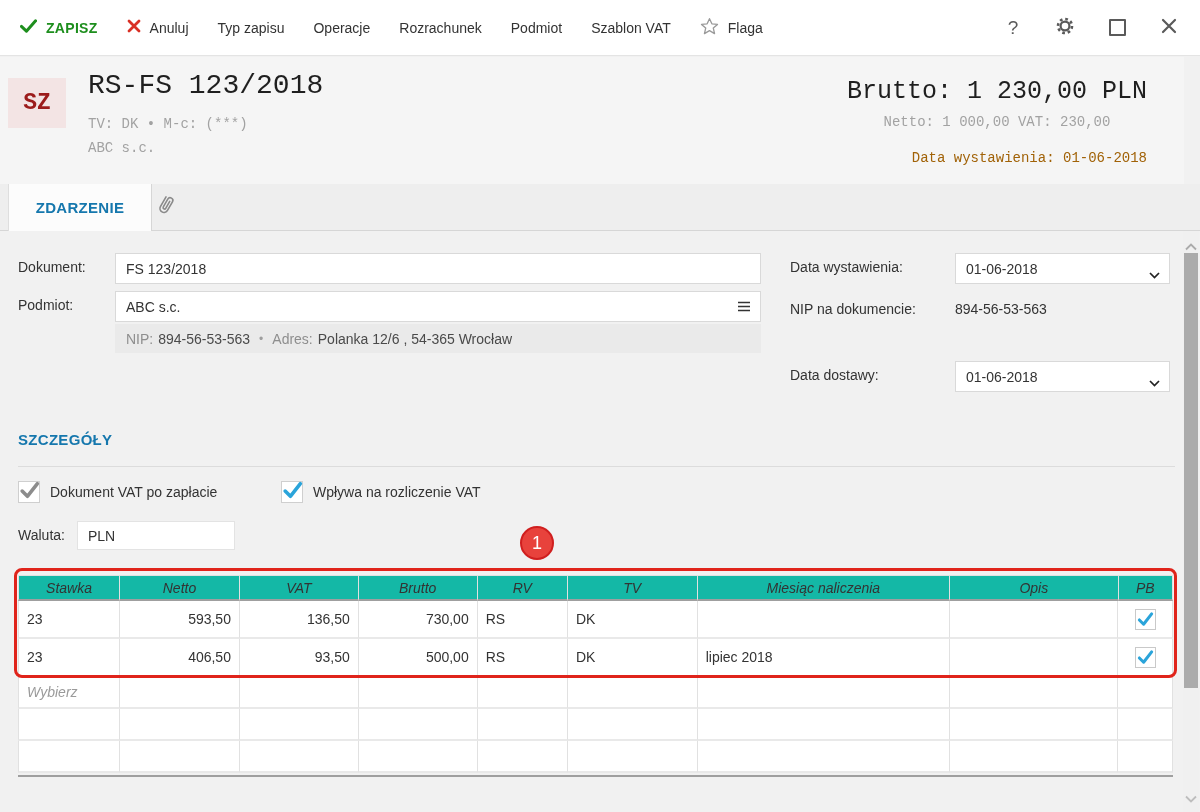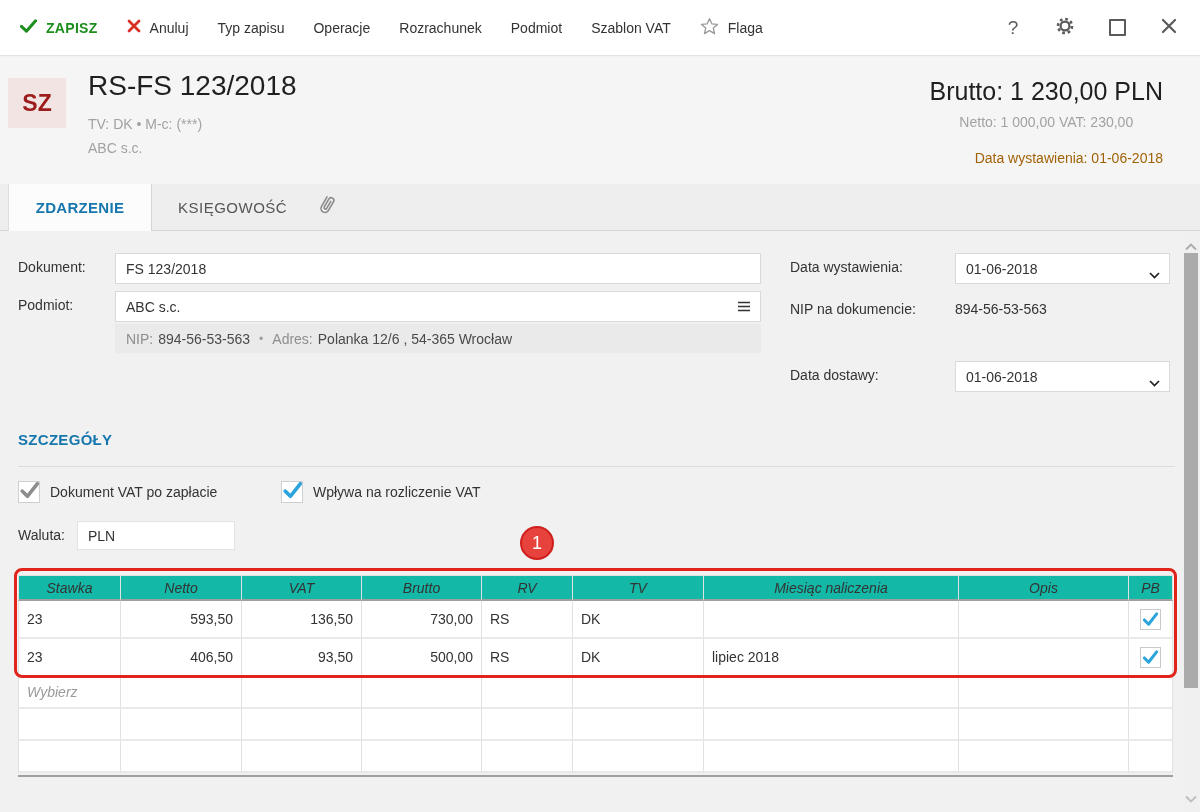--- a/index.html
+++ b/index.html
@@ -9,21 +9,21 @@
   
   .toolbar{position:absolute;top:0;left:0;right:0;height:56px;background:#fff;
            border-bottom:1px solid #e4e4e4;display:flex;align-items:center;padding:8px 20px;box-sizing:border-box;}
   .tb-item{display:flex;align-items:center;gap:9px;margin-right:29px;font-size:14px;color:#333;white-space:nowrap;cursor:default;}
   .tb-save{color:#1d8e1d;font-weight:bold;letter-spacing:.3px;}
   .tb-right{margin-left:auto;display:flex;align-items:center;}
   .tb-ico{margin-left:30px;display:flex;align-items:center;justify-content:center;width:22px;height:22px;}
   .help-q{font-size:19px;color:#5a5a5a;}
   .win-square{width:13px;height:13px;border:2px solid #5a5a5a;border-radius:1px;}
   
-  .header{position:absolute;top:57px;left:0;right:0;height:127px;background:#f5f5f5;}
+  .header{position:absolute;top:57px;left:0;right:16px;height:127px;background:#f5f5f5;font-family:Liberation Mono, monospace;}
   .sz-badge{position:absolute;left:8px;top:21px;width:58px;height:50px;background:#f3e4e4;
             color:#9c1b1b;font-weight:bold;font-size:23px;display:flex;align-items:center;justify-content:center;}
   .doc-title{position:absolute;left:88px;top:13px;font-size:28px;color:#1f1f1f;}
   .doc-subtitle{position:absolute;left:88px;top:59px;font-size:14px;color:#a2a2a2;}
   .doc-company{position:absolute;left:88px;top:83px;font-size:14px;color:#a2a2a2;}
   .hdr-right{position:absolute;right:37px;top:20px;text-align:right;}
   .hdr-brutto{font-size:25px;color:#1f1f1f;}
   .hdr-netto{font-size:14px;color:#a2a2a2;margin-top:8px;text-align:center;}
   .hdr-date{font-size:14px;color:#a16207;margin-top:20px;}
   
@@ -70,21 +70,21 @@
   .tcell{box-sizing:border-box;background:#fff;border-left:1px solid #e1e1e1;border-bottom:2px solid #e9e9e9;
          display:flex;align-items:center;padding:0 8px;font-size:14px;color:#333;overflow:hidden;white-space:nowrap;}
   .trow .tcell:last-child{border-right:1px solid #e1e1e1;}
   .thead{height:26px;}
   .thead .tcell{background:#14b8a6;border-top:1px solid #e1e1e1;border-bottom:2px solid #9f9f9f;
                 justify-content:center;padding:0 2px;font-style:italic;}
   .drow{height:38px;} .srow{height:32px;text-align:center;}
   .al{justify-content:flex-start;} .ar{justify-content:flex-end;} .ac{justify-content:center;}
   .ph{font-style:italic;color:#9a9a9a;}
   .c0{width:102px}.c1{width:121px}.c2{width:120px}.c3{width:120px}.c4{width:91px}
-  .c5{width:131px}.c6{width:255px}.c7{width:170px}.c8{width:45px}
+  .c5{width:131px}.c6{width:255px}.c7{width:170px}.c8{width:56px}
   .pbbox{width:19px;height:19px;border:1px solid #c9c9c9;background:#fff;display:flex;
          align-items:center;justify-content:center;overflow:visible;}
   .totals-rule{position:absolute;left:18px;top:544px;width:1155px;height:2px;background:#9f9f9f;}
   .totals-row{position:absolute;left:18px;top:551px;display:flex;}
   .tot{display:flex;align-items:center;justify-content:center;height:26px;font-size:14px;color:#333;box-sizing:border-box;}
   
   .scrollbar{position:absolute;left:1183px;top:0;width:16px;bottom:0;background:#f0f0f0;}
   .sb-thumb{position:absolute;left:1px;top:22px;width:14px;height:435px;background:#ababab;}
   .sb-up{position:absolute;left:2px;top:6px;}
   .sb-down{position:absolute;left:2px;bottom:5px;}
@@ -166,21 +166,20 @@
     <div class="doc-company">ABC s.c.</div>
     <div class="hdr-right">
       <div class="hdr-brutto">Brutto: 1 230,00 PLN</div>
       <div class="hdr-netto">Netto: 1 000,00 VAT: 230,00</div>
       <div class="hdr-date">Data wystawienia: 01-06-2018</div>
     </div>
   </div>
 
   <div class="tabbar">
     <div class="tab tab-active">ZDARZENIE</div>
-    <div class="tab tab-inactive">KSIĘGOWOŚĆ</div>
     <div class="tab-clip">
       <span>
         <svg width="24" height="26" viewBox="0 0 24 26">
             <g transform="rotate(30 12 13)">
           <path d="M8 6 L8 17 a4 4 0 0 0 8 0 L16 7 a2.7 2.7 0 0 0 -5.4 0 L10.6 16 a1.4 1.4 0 0 0 2.8 0 L13.4 8" fill="none" stroke="#8a8a8a" stroke-width="1.6" stroke-linecap="round"></path>
             </g>
           </svg>
       </span>
     </div>
   </div>

